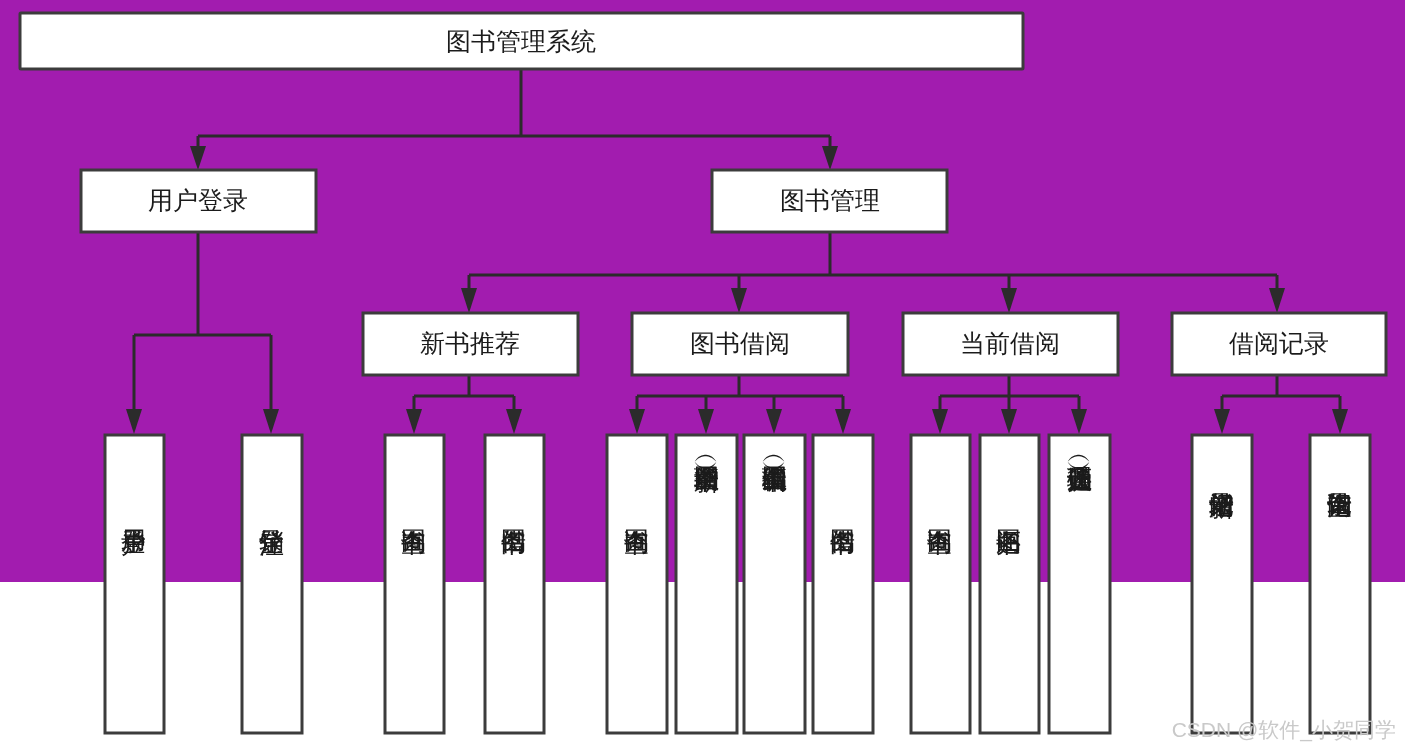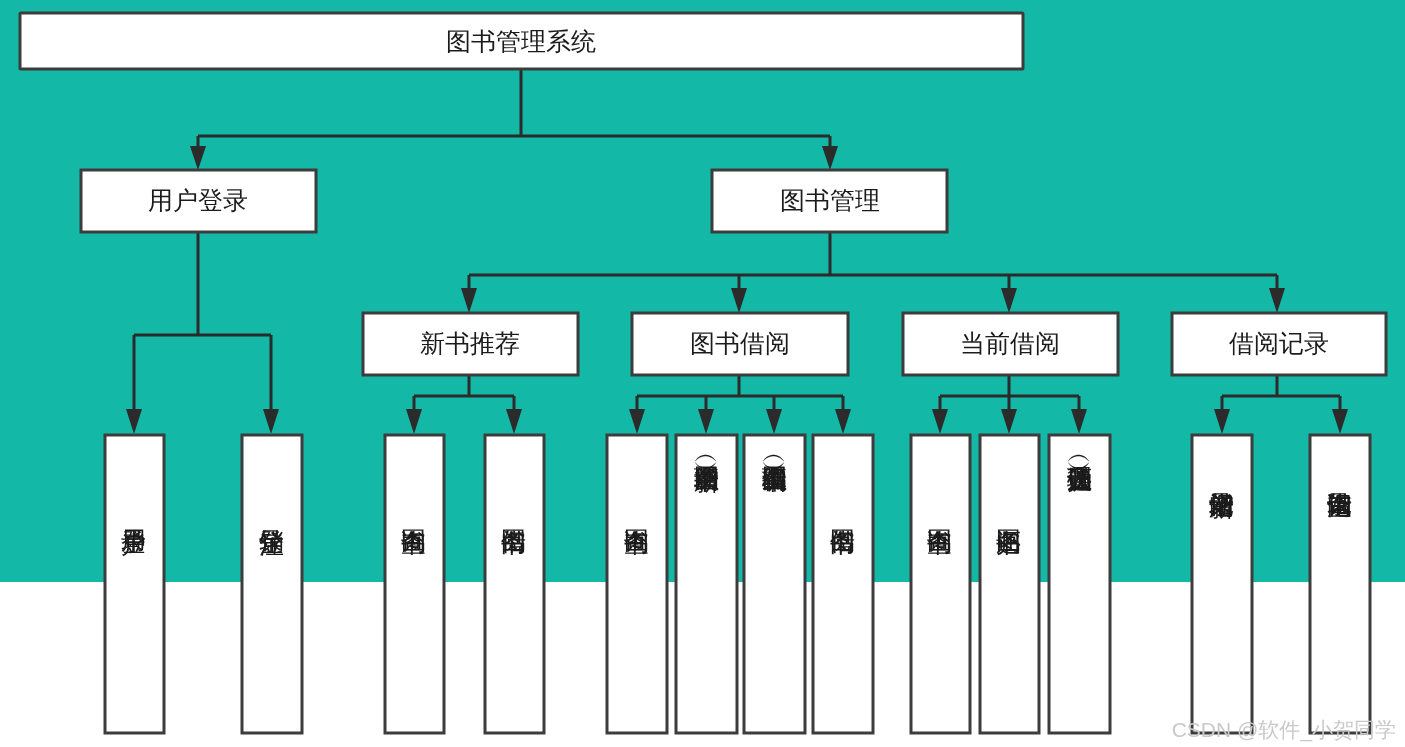--- a/index.html
+++ b/index.html
@@ -11,21 +11,21 @@
   body {
     width: 1405px;
     height: 747px;
     font-family: "Liberation Sans", "DejaVu Sans", sans-serif;
     overflow: hidden;
   }
   #diagram-root {
     position: relative;
     width: 1405px;
     height: 582px;
-    background: #14b8a6;
+    background: #a21caf;
   }
   svg#flowchart {
     display: block;
     width: 1405px;
     height: 747px;
   }
   .node-box {
     fill: #ffffff;
     stroke: #3c3c3c;
     stroke-width: 3;

